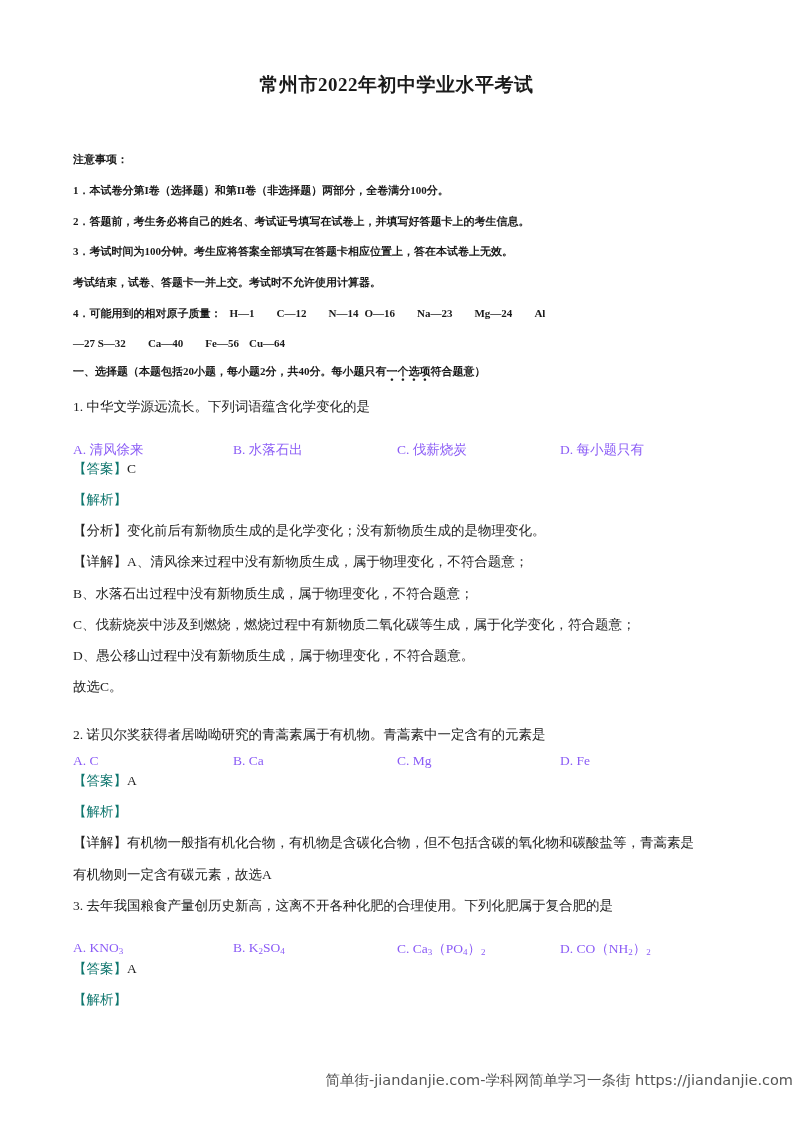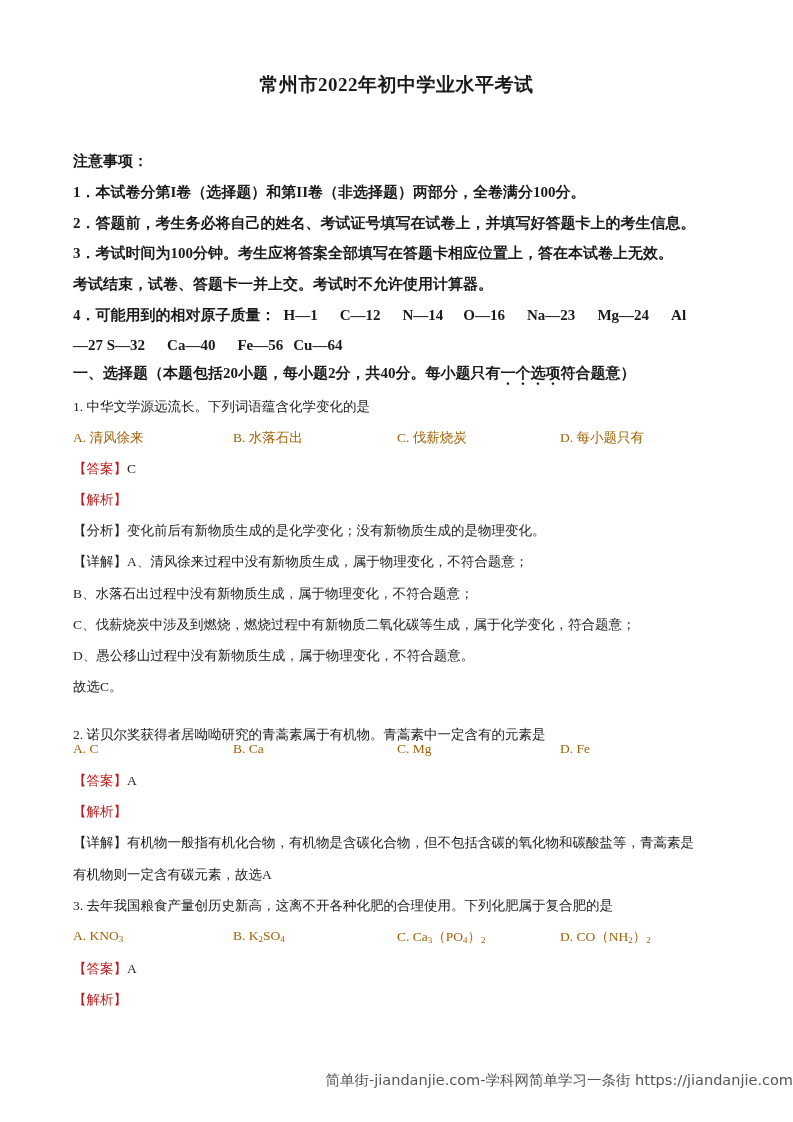--- a/index.html
+++ b/index.html
@@ -3,24 +3,24 @@
   <meta charset="utf-8">
   <style>
     html, body { margin: 0; padding: 0; background: #ffffff; }
     body { width: 793px; height: 1122px; position: relative; overflow: hidden;
            font-family: "Liberation Serif", "DejaVu Serif", serif; color: #1a1a1a; }
     .page { position: absolute; left: 0; top: 0; width: 793px; height: 1122px; }
     .title { position: absolute; left: 0; width: 793px; text-align: center;
              font-weight: bold; font-size: 19px; letter-spacing: 0.5px; }
     .t1 { top: 72px; }
     .t2 { top: 113px; }
-    .bl { position: absolute; left: 73px; font-weight: bold; font-size: 15px; white-space: nowrap; }
+    .bl { position: absolute; left: 73px; font-weight: bold; font-size: 11px; white-space: nowrap; }
     .nl { position: absolute; left: 73px; font-size: 13.5px; white-space: nowrap; color: #222; }
-    .opt { position: absolute; font-size: 13.5px; white-space: nowrap; color: #a16207; }
-    .blue { color: #b91c1c; }
+    .opt { position: absolute; font-size: 13.5px; white-space: nowrap; color: #8b5cf6; margin-top: 12px; }
+    .blue { color: #0f766e; }
     .mass span { display: inline-block; margin-right: 22px; }
     .dot { position: relative; }
     .dot::after { content: "·"; position: absolute; left: 50%; bottom: -12px; transform: translateX(-50%);
                   font-size: 16px; font-weight: bold; }
     sub { font-size: 9px; vertical-align: -2px; }
     .footer { position: absolute; top: 1071px; left: 0; width: 793px; text-align: right;
               font-family: "DejaVu Sans", sans-serif; font-size: 14.5px; color: #555; }
   </style>
 </head>
 <body>
@@ -29,21 +29,21 @@
 
   <div class="title t1">常州市2022年初中学业水平考试</div>
 
   <div class="bl" style="top:152px">注意事项：</div>
   <div class="bl" style="top:183px">1．本试卷分第I卷（选择题）和第II卷（非选择题）两部分，全卷满分100分。</div>
   <div class="bl" style="top:214px">2．答题前，考生务必将自己的姓名、考试证号填写在试卷上，并填写好答题卡上的考生信息。</div>
   <div class="bl" style="top:244px">3．考试时间为100分钟。考生应将答案全部填写在答题卡相应位置上，答在本试卷上无效。</div>
   <div class="bl" style="top:275px">考试结束，试卷、答题卡一并上交。考试时不允许使用计算器。</div>
 
   <div class="bl mass" style="top:306px">
-    <span style="margin-right:8px">4．可能用到的相对原子质量：</span><span>H—1</span><span>C—12</span><span style="margin-right:20px">N—14</span><span>O—16</span><span>Na—23</span><span>Mg—24</span><span style="margin-right:0">Al</span>
+    <span style="margin-right:8px">4．可能用到的相对原子质量：</span><span>H—1</span><span>C—12</span><span style="margin-right:6px">N—14</span><span>O—16</span><span>Na—23</span><span>Mg—24</span><span style="margin-right:0">Al</span>
   </div>
   <div class="bl mass" style="top:337px">
     <span>—27 S—32</span><span>Ca—40</span><span style="margin-right:10px">Fe—56</span><span>Cu—64</span>
   </div>
 
   <div class="bl" style="top:364px">
     <span>一、选择题（本题包括20小题，每小题2分，共40分。每小题只有</span><span class="dot">一</span><span class="dot">个</span><span class="dot">选</span><span class="dot">项</span><span>符合题意）</span>
   </div>
 
   <div class="nl" style="top:398px">1. 中华文学源远流长。下列词语蕴含化学变化的是</div>

